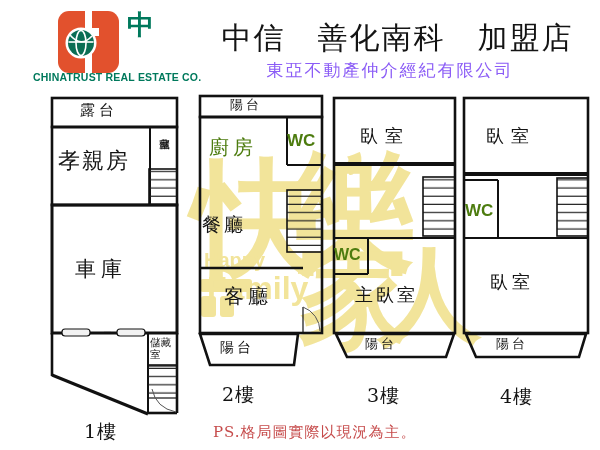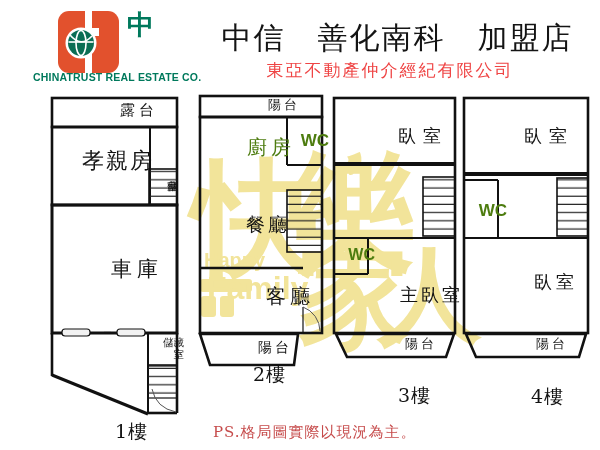--- a/index.html
+++ b/index.html
@@ -10,30 +10,30 @@
   .brand-cn{position:absolute;left:127px;top:12px;color:#00795c;
             font-family:"Liberation Sans",sans-serif;font-weight:bold;line-height:1;}
   .brand-cn .l1{font-size:27px;display:block;}
   .brand-cn .l2{font-size:25px;display:block;margin-top:0px;letter-spacing:0px;}
   .brand-en{position:absolute;left:33px;top:71px;width:175px;color:#00795c;
             font-family:"Liberation Sans",sans-serif;font-size:10.5px;font-weight:bold;
             letter-spacing:.2px;white-space:nowrap;}
   .title{position:absolute;left:210px;top:18px;width:375px;text-align:center;
          font-size:30px;color:#141414;letter-spacing:2px;white-space:nowrap;}
   .subtitle{position:absolute;left:225px;top:59px;width:330px;text-align:center;
-            font-size:17px;color:#ef4444;letter-spacing:2px;white-space:nowrap;}
+            font-size:17px;color:#8b5cf6;letter-spacing:2px;white-space:nowrap;}
   
   .wm{color:#f2e49a;z-index:1;font-weight:bold;line-height:1;}
   .wm-big{font-size:126px;}
   .wm-mid{font-size:112px;}
   .wm-en{font-family:"Liberation Sans",sans-serif;margin-top:28px;}
   .wm-bar{background:#f2e49a;border-radius:3px;}
   
-  .lbl{position:absolute;z-index:3;color:#141414;text-align:right;line-height:1.15;
-       white-space:nowrap;margin-left:8px;}
+  .lbl{position:absolute;z-index:3;color:#141414;text-align:left;line-height:1.15;
+       white-space:nowrap;}
   .wc{font-family:"Liberation Sans",sans-serif;font-weight:bold;color:#4d7c0f;}
   .vert{writing-mode:vertical-rl;text-orientation:upright;white-space:normal;}
   .wrap{white-space:normal;}
   .olive{color:#4d7c0f;}
   .floor-label{font-size:19px;letter-spacing:1px;}
   .footnote{position:absolute;left:213px;top:423px;z-index:3;font-size:15px;
             color:#c64b4b;letter-spacing:1px;}
   svg.plan{position:absolute;left:0;top:0;z-index:2;}
   .logo-svg{position:absolute;left:58px;top:11px;}
 </style>
@@ -136,21 +136,21 @@
 <div class="lbl" style="left:75px;top:257px;width:80px;font-size:21px;letter-spacing:5px;">車庫</div>
 <div class="lbl wrap" style="left:150px;top:336px;width:26px;font-size:10.5px;">儲藏室</div>
 <div class="lbl floor-label" style="left:84px;top:421px;width:56px;">1樓</div>
 
 <div class="lbl" style="left:230px;top:98px;width:62px;font-size:13px;letter-spacing:3px;">陽台</div>
 <div class="lbl olive" style="left:209px;top:136px;width:78px;font-size:20px;letter-spacing:4px;">廚房</div>
 <div class="lbl wc" style="left:287px;top:131px;width:34px;font-size:17px;">WC</div>
 <div class="lbl" style="left:202px;top:214px;width:80px;font-size:19px;letter-spacing:3px;">餐廳</div>
 <div class="lbl" style="left:224px;top:285px;width:82px;font-size:20px;letter-spacing:4px;">客廳</div>
 <div class="lbl" style="left:220px;top:339px;width:64px;font-size:14px;letter-spacing:3px;">陽台</div>
-<div class="lbl floor-label" style="left:222px;top:364px;width:56px;">2樓</div>
+<div class="lbl floor-label" style="left:222px;top:384px;width:56px;">2樓</div>
 
 <div class="lbl" style="left:360px;top:126px;width:80px;font-size:18px;letter-spacing:7px;">臥室</div>
 <div class="lbl wc" style="left:334px;top:246px;width:33px;font-size:16px;">WC</div>
 <div class="lbl" style="left:355px;top:285px;width:100px;font-size:18px;letter-spacing:3px;">主臥室</div>
 <div class="lbl" style="left:365px;top:337px;width:64px;font-size:13px;letter-spacing:3px;">陽台</div>
 <div class="lbl floor-label" style="left:367px;top:385px;width:56px;">3樓</div>
 
 <div class="lbl" style="left:486px;top:126px;width:80px;font-size:18px;letter-spacing:7px;">臥室</div>
 <div class="lbl wc" style="left:465px;top:201px;width:34px;font-size:17px;">WC</div>
 <div class="lbl" style="left:490px;top:272px;width:80px;font-size:18px;letter-spacing:4px;">臥室</div>

